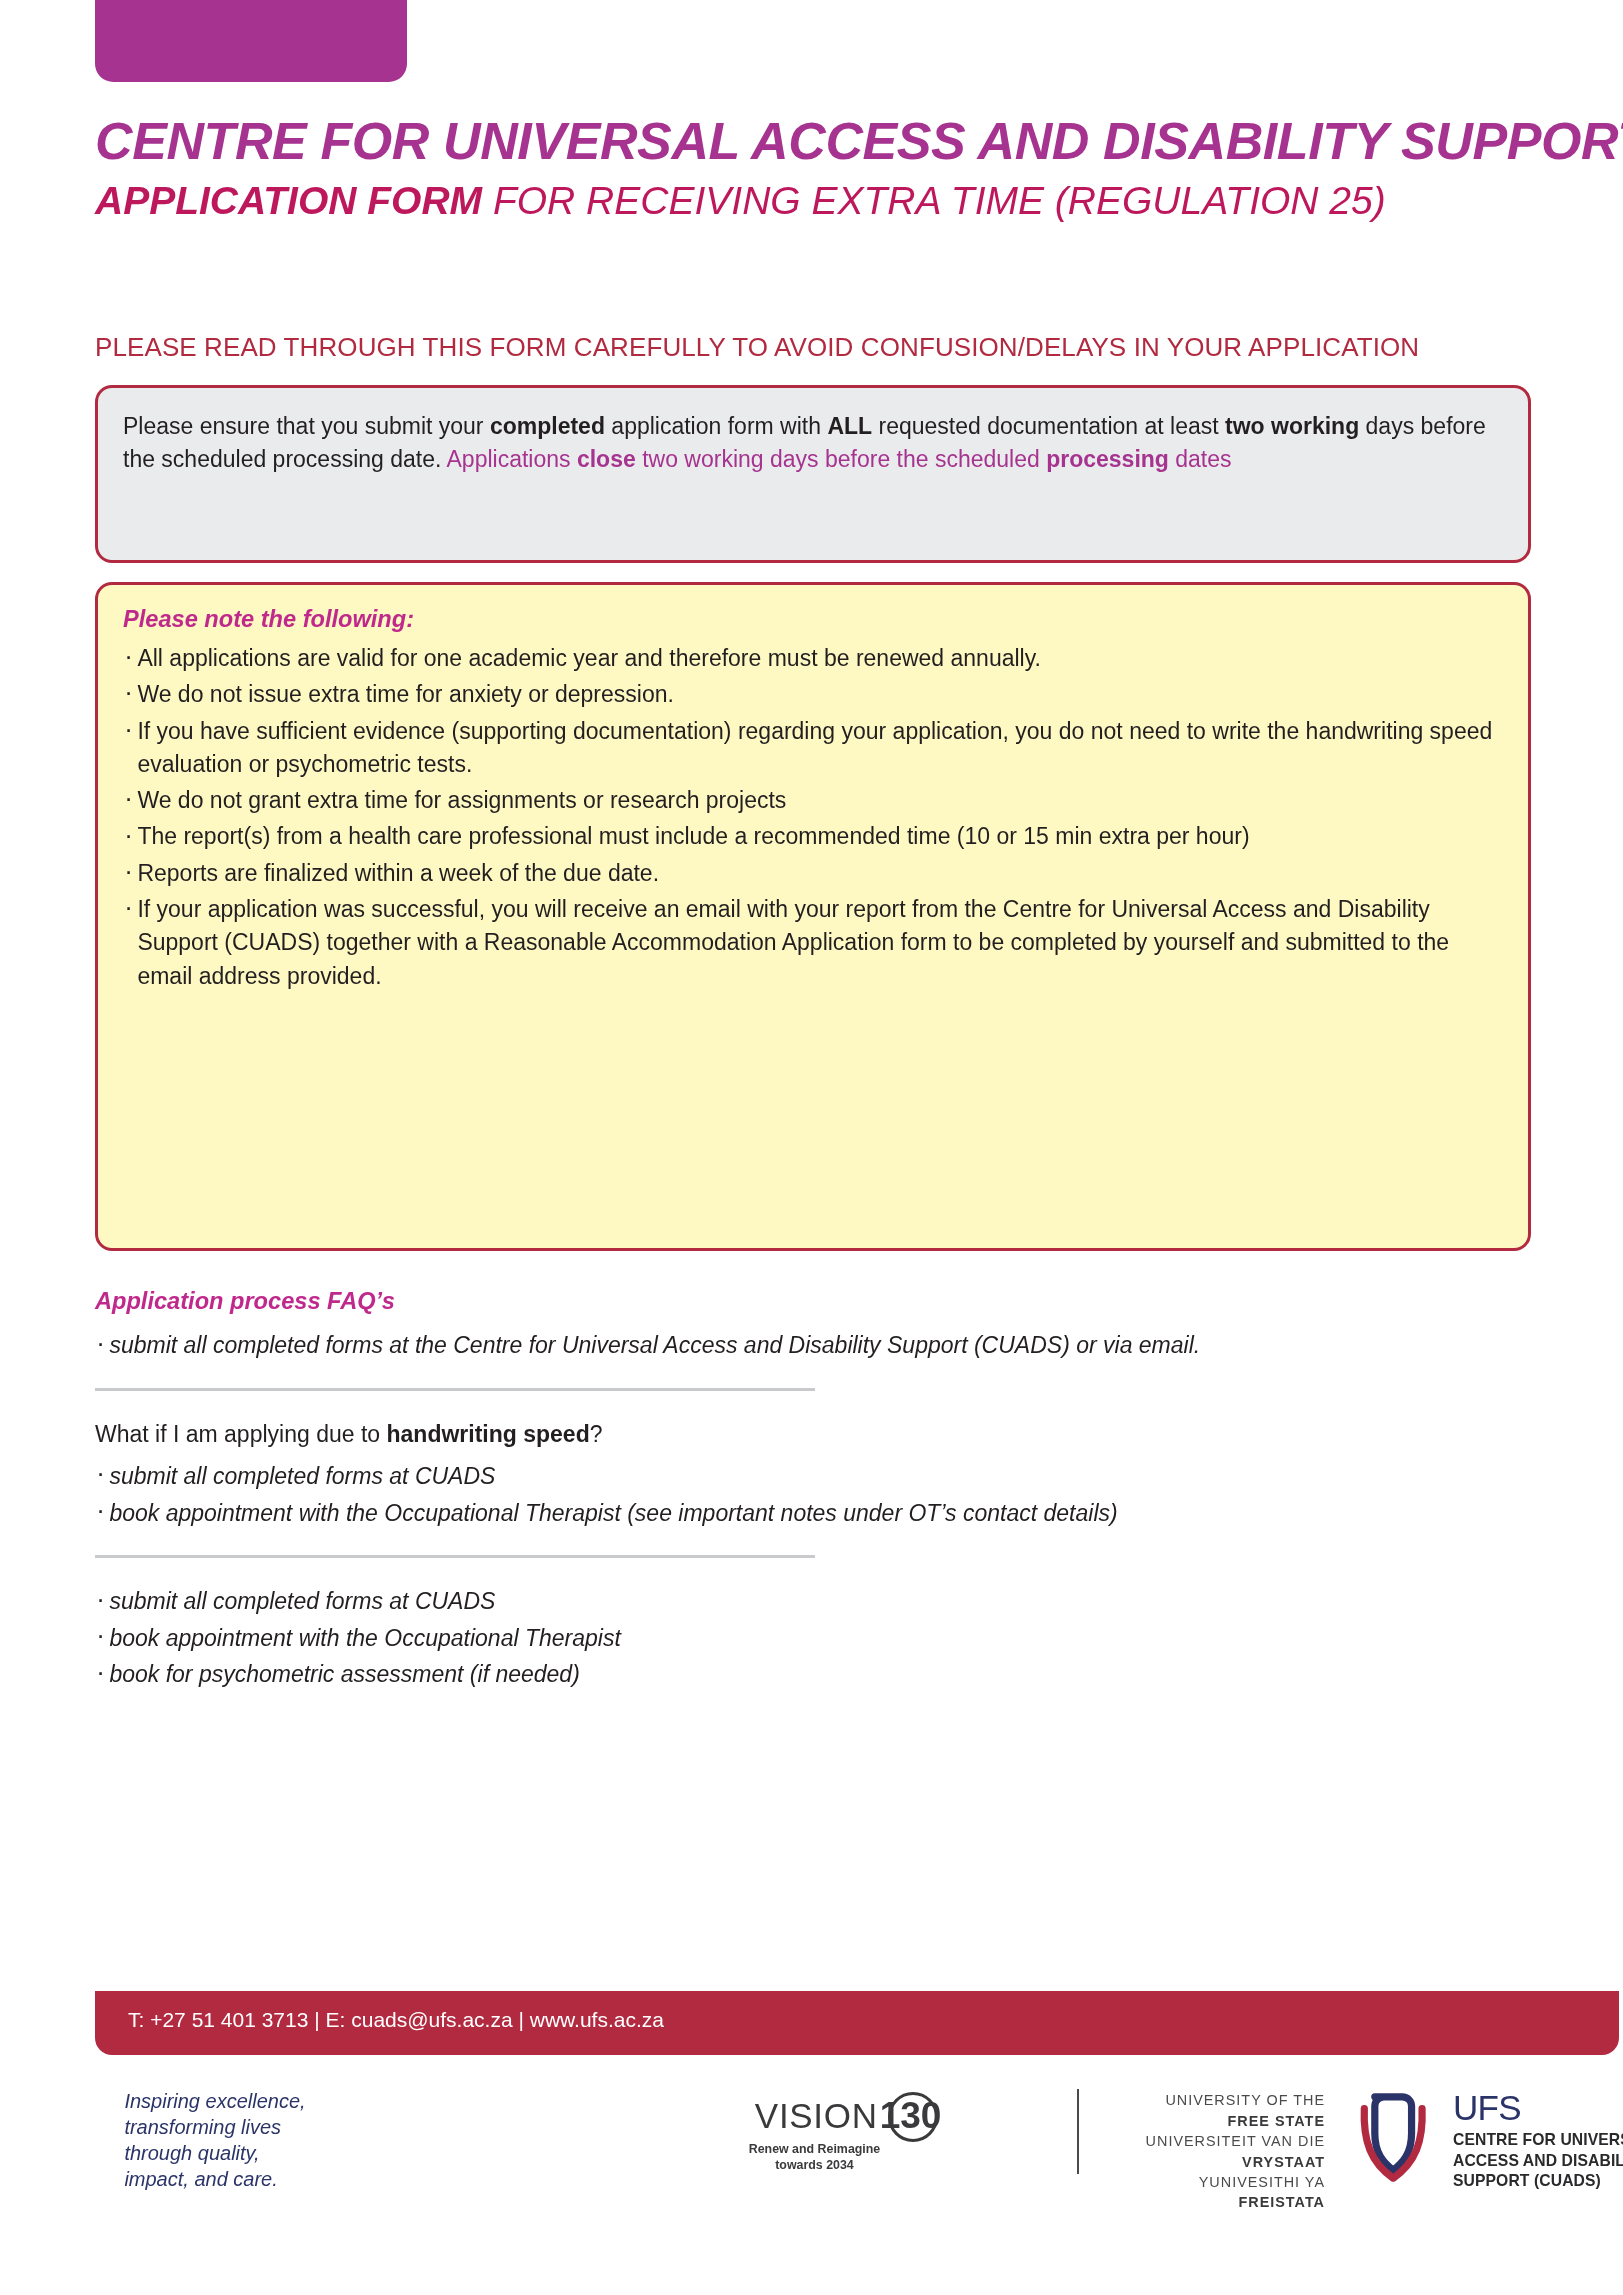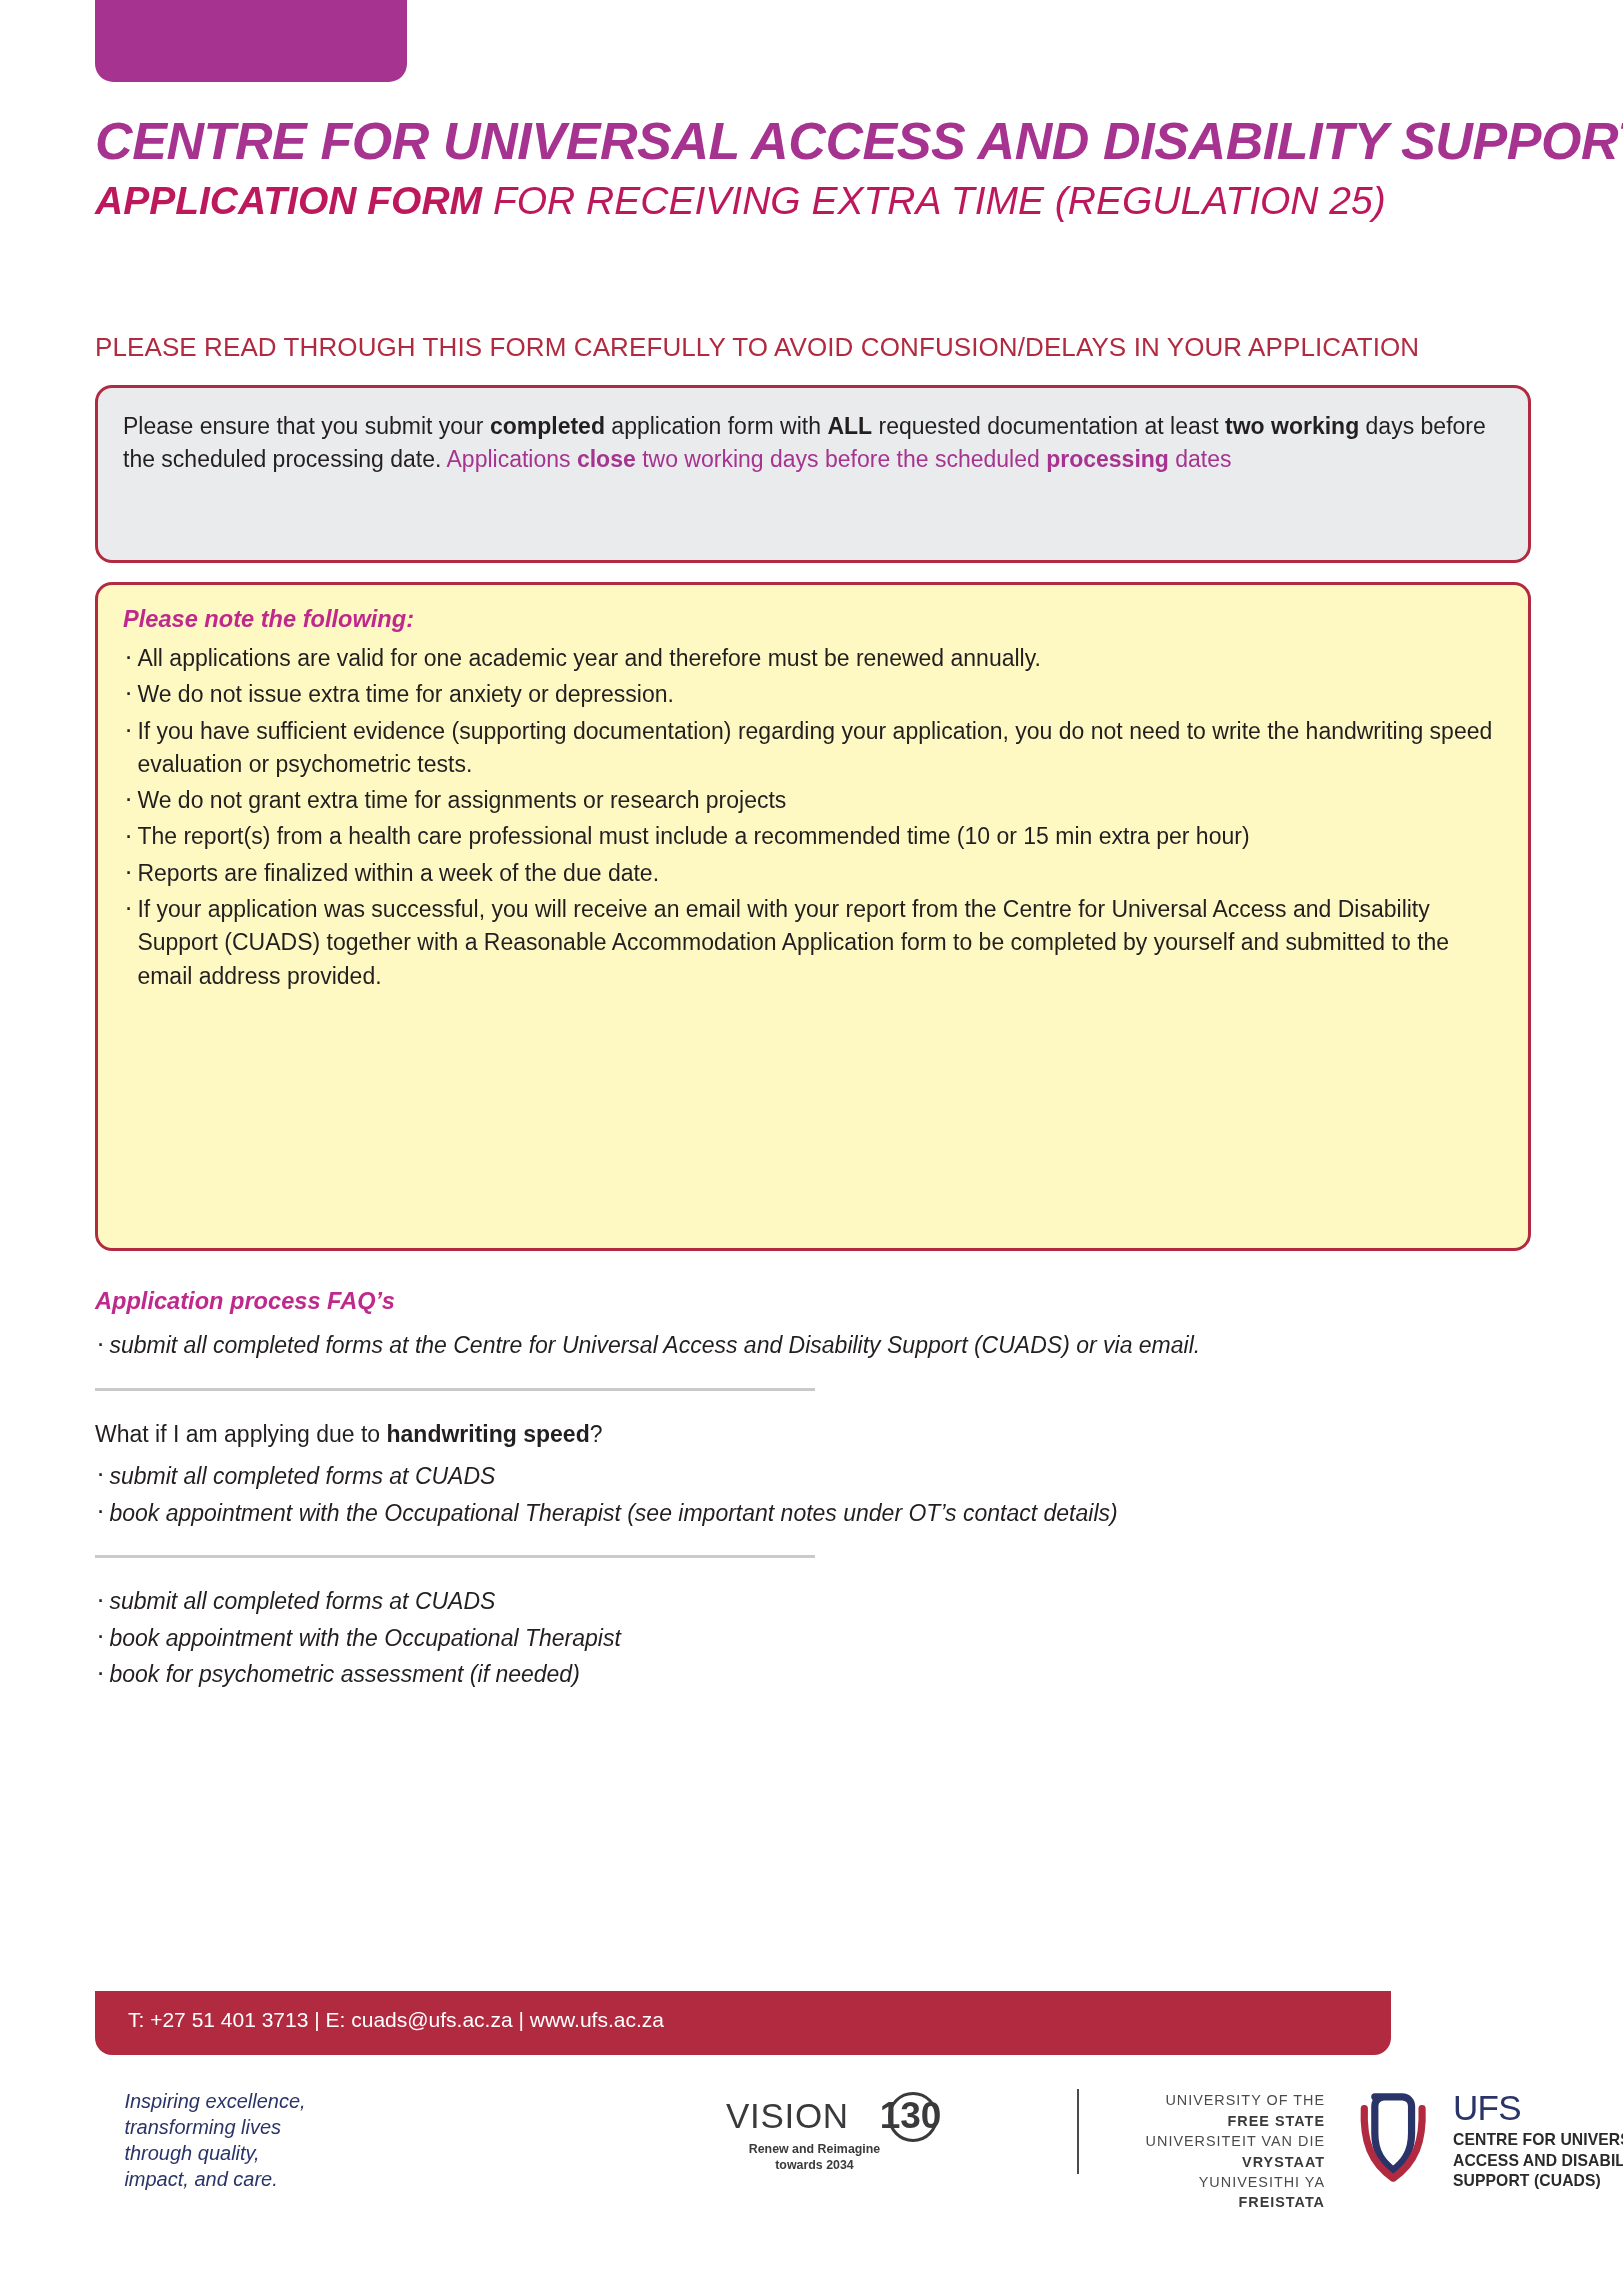--- a/index.html
+++ b/index.html
@@ -184,21 +184,21 @@
     height: 2.6px;
     background: #C9CACC;
     margin: 26px 0 27.5px 0;
   }
 
   
   .footer-bar {
     position: absolute;
     left: 95px;
     top: 1991px;
-    width: 1296px;
+    width: 1524px;
     height: 64px;
     background: #B22A40;
     border-radius: 0 0 17px 17px;
   }
   .footer-bar .contact {
     position: absolute;
     left: 33px;
     top: 17px;
     color: #ffffff;
     font-size: 21px;
@@ -227,21 +227,21 @@
   .vision-logo {
     position: absolute;
     left: 631px;
     top: 11.8px;
     width: 216px;
     text-align: center;
   }
   .vision-row {
     display: flex;
     align-items: center;
-    justify-content: space-between;
+    justify-content: flex-end;
     height: 47px;
   }
   .vision-word {
     font-size: 35px;
     color: #3A3A3C;
     letter-spacing: 0.7px;
     font-weight: 300;
   }
   .vision-130wrap {
     position: relative;

